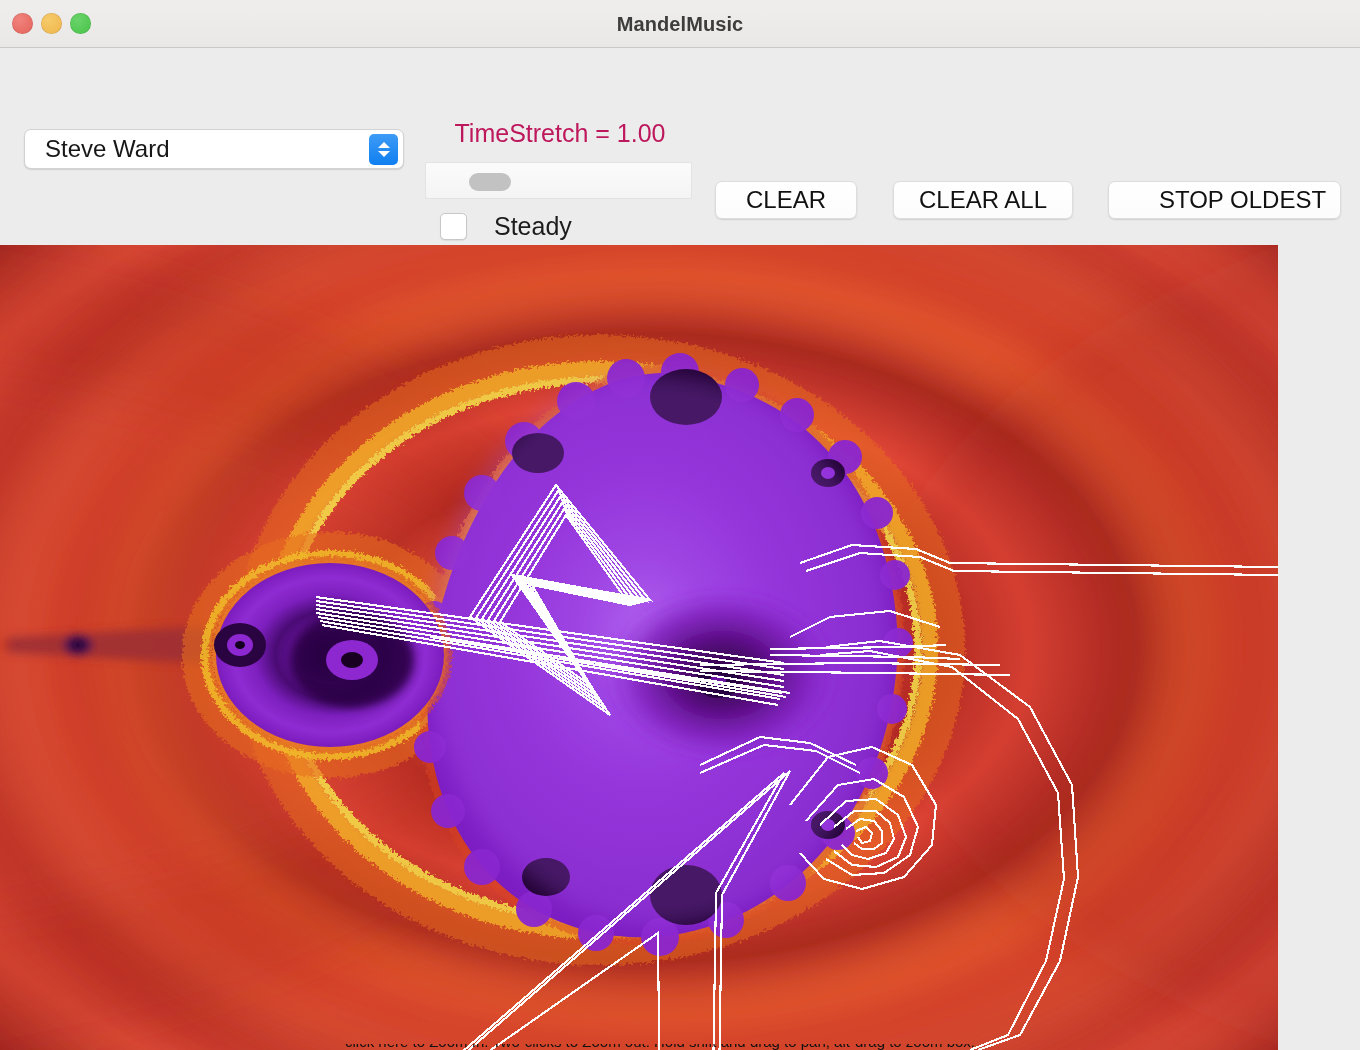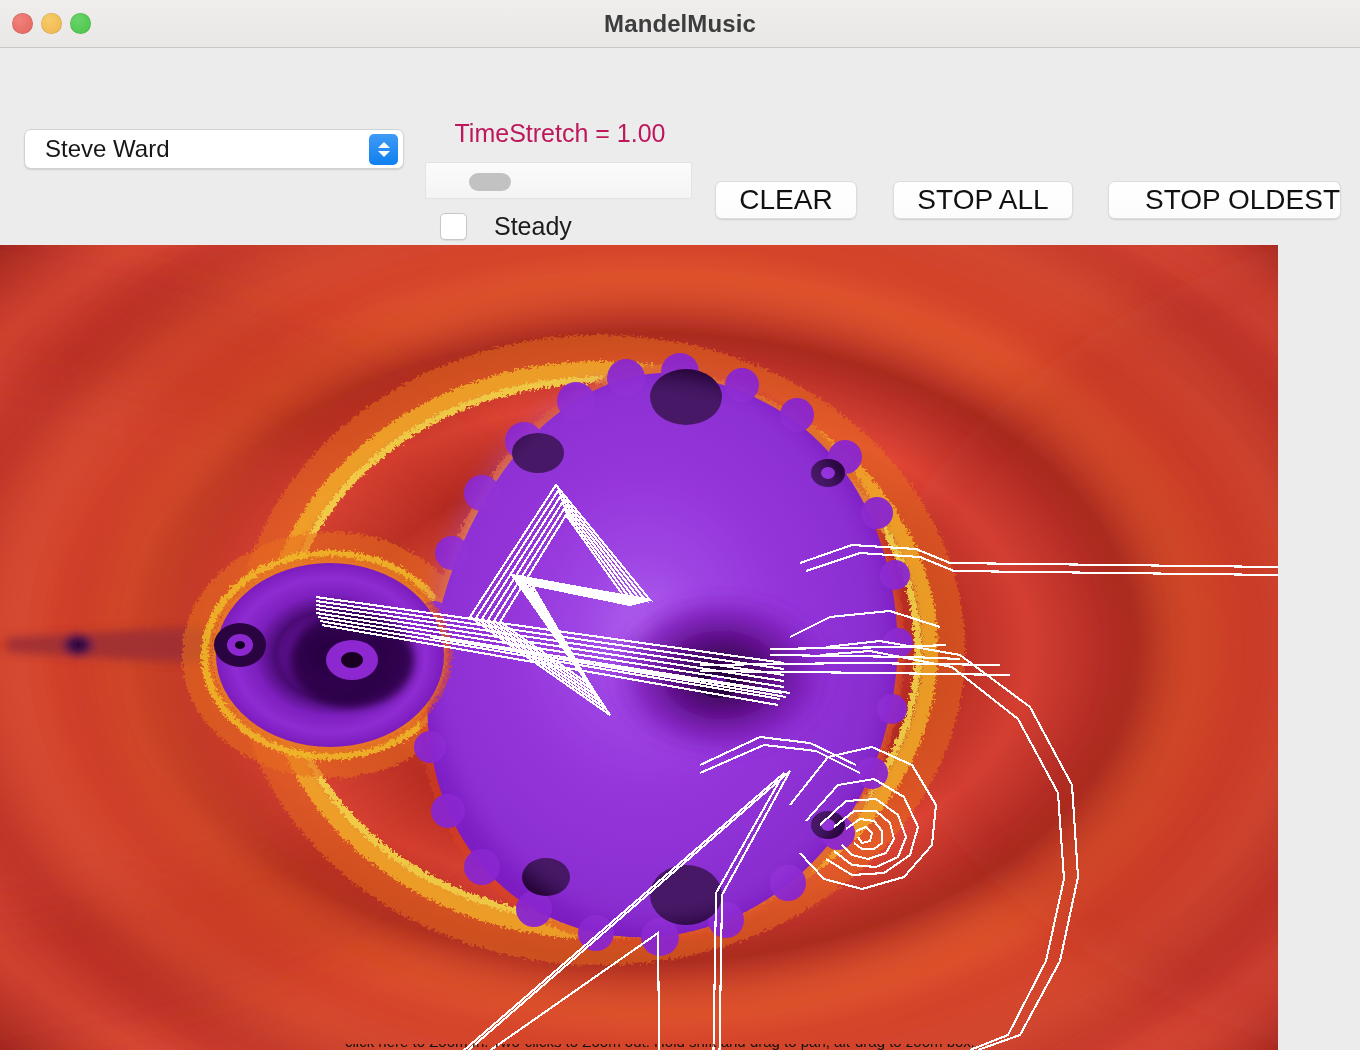--- a/index.html
+++ b/index.html
@@ -19,21 +19,21 @@
     box-sizing:border-box;
   }
   .traffic{position:absolute;left:12px;top:13px;display:flex;gap:8px;}
   .light{width:21px;height:21px;border-radius:50%;box-shadow:inset 0 0 0 .5px rgba(0,0,0,.14);}
   .l-close{background:radial-gradient(circle at 36% 32%, #f0837c, #e4615a);}
   .l-min{background:radial-gradient(circle at 36% 32%, #f6cb6a, #eeb44a);}
   .l-max{background:radial-gradient(circle at 36% 32%, #6ad36a, #46c346);}
   .win-title{
     position:absolute;left:0;top:0;width:1360px;height:48px;
     display:flex;align-items:center;justify-content:center;
-    font-size:24px;font-weight:bold;color:#3d3d3d;letter-spacing:.1px;
+    font-size:20px;font-weight:bold;color:#3d3d3d;letter-spacing:.1px;
     pointer-events:none;
   }
 
   
   .controls{
     position:absolute;left:0;top:49px;width:1360px;height:196px;
     background:#ececec;
   }
 
   
@@ -79,21 +79,21 @@
   }
   .chk-label{font-size:25px;color:#1c1c1c;}
 
   
   .pbtn{
     position:absolute;top:132px;height:38px;
     background:linear-gradient(#ffffff,#fcfcfc);
     border:1px solid #dcdcdc;border-radius:7px;
     box-shadow:0 1px 1.5px rgba(0,0,0,.12);
     display:flex;align-items:center;justify-content:center;
-    font-size:28px;color:#111;box-sizing:border-box;white-space:nowrap;
+    font-size:24px;color:#111;box-sizing:border-box;white-space:nowrap;
   }
   #btn-clear{left:715px;width:142px;}
   #btn-stop-all{left:893px;width:180px;}
   #btn-stop-oldest{left:1108px;width:233px;padding-left:36px;}
 
   
   .canvas-wrap{
     position:absolute;left:0;top:245px;width:1278px;height:805px;
     overflow:hidden;background:#c4302b;
   }
@@ -137,21 +137,21 @@
     <div class="slider">
       <div class="slider-thumb"></div>
     </div>
 
     <div class="chk-row">
       <span class="chk-box"></span>
       <span class="chk-label">Steady</span>
     </div>
 
     <div class="pbtn" id="btn-clear">CLEAR</div>
-    <div class="pbtn" id="btn-stop-all">STOP ALL</div>
+    <div class="pbtn" id="btn-stop-all">CLEAR ALL</div>
     <div class="pbtn" id="btn-stop-oldest">STOP OLDEST</div>
   </div>
 
   <div class="canvas-wrap">
     <svg width="1278" height="805" viewBox="0 0 1278 805" xmlns="http://www.w3.org/2000/svg">
       <defs>
 
         <radialGradient id="gRed" cx="0.50" cy="0.50" r="0.85">
           <stop offset="0.00" stop-color="#e8503a"></stop>
           <stop offset="0.10" stop-color="#d4382c"></stop>

